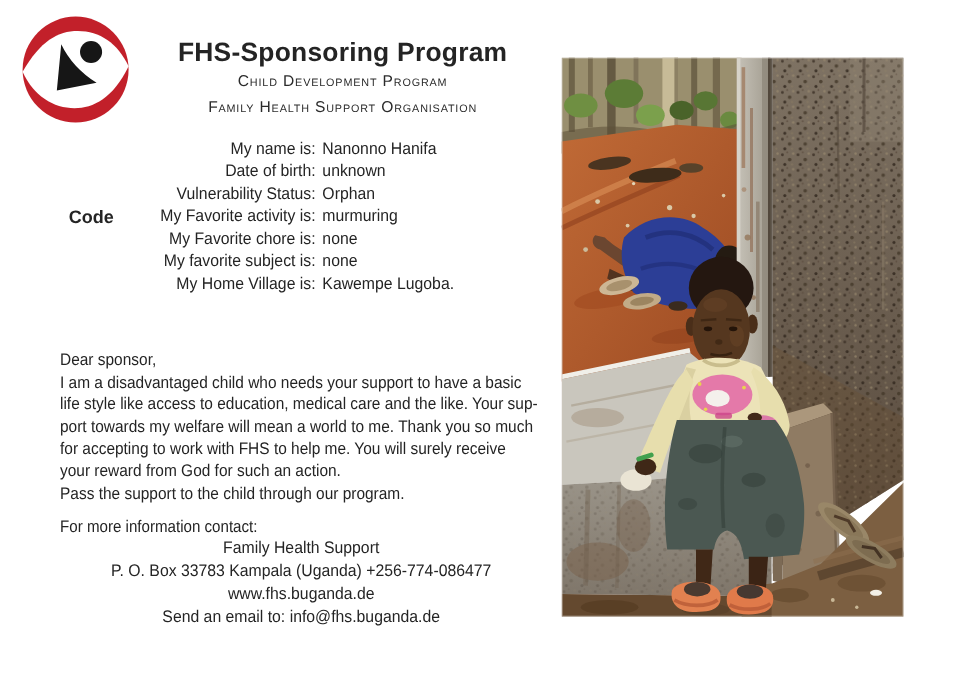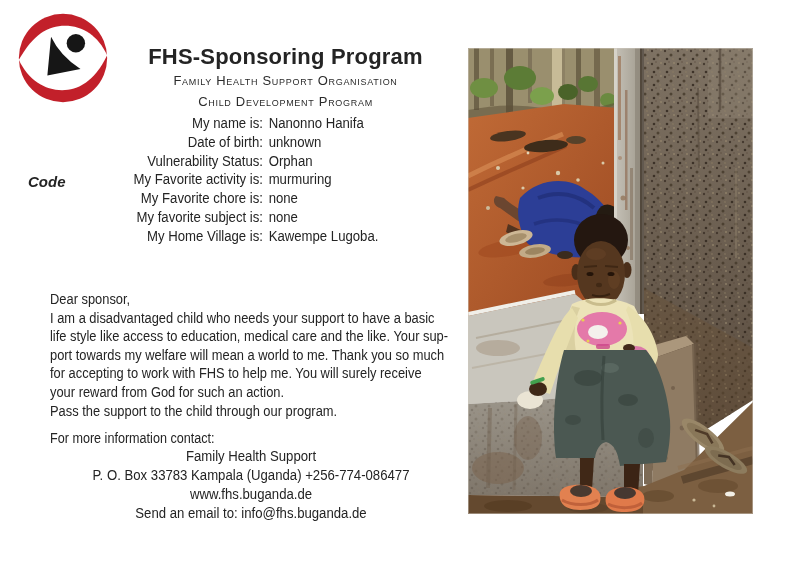--- a/index.html
+++ b/index.html
@@ -3,24 +3,24 @@
 <meta charset="utf-8">
 <style>
   html,body{margin:0;padding:0;}
   body{
     width:800px;height:564px;position:relative;overflow:hidden;
     background:#ffffff;color:#242424;
     font-family:"Liberation Sans", sans-serif;
   }
   .abs{position:absolute;}
   .logo{left:17px;top:12px;width:92px;height:92px;}
-  .header{left:128px;top:44px;width:315px;text-align:center;}
+  .header{left:128px;top:31px;width:315px;text-align:center;}
   .title{font-size:22px;font-weight:700;letter-spacing:.2px;line-height:26px;}
   .subtitle{font-size:13px;font-variant:small-caps;letter-spacing:.7px;line-height:20px;margin-top:1px;color:#2b2b2b;}
-  .code{left:28px;top:172px;width:96px;font-weight:700;font-size:15px;line-height:19px;font-style:italic;}
+  .code{left:28px;top:172px;width:96px;text-align:center;font-weight:700;font-size:15px;line-height:19px;}
   .details{
     left:48px;top:114px;display:grid;grid-template-columns:215px auto;column-gap:6px;
     font-size:14px;line-height:18.8px;white-space:nowrap;
     transform:scaleX(.94);transform-origin:215px 0;
   }
   .details .lbl{text-align:right;}
   .details .val{text-align:left;}
   .letter{
     left:50px;top:290px;font-size:14px;line-height:18.6px;white-space:nowrap;
     transform:scaleX(.92);transform-origin:0 0;
@@ -42,22 +42,22 @@
   <circle cx="50" cy="50" r="48" fill="#c2202a"></circle>
   <path d="M 2,52 C 18,24 34,15 52,15 C 72,15 88,26 98,47 C 84,76 66,85 49,85 C 30,85 12,74 2,52 Z" fill="#ffffff"></path>
   <g fill="#161616">
     <path d="M37,27 L33,69 L69,62 Q47,48 37,27 Z"></path>
     <circle cx="64" cy="34" r="10"></circle>
   </g>
 </svg>
 
 <div class="abs header">
   <div class="title">FHS-Sponsoring Program</div>
+  <div class="subtitle">Child Development Program</div>
   <div class="subtitle">Family Health Support Organisation</div>
-  <div class="subtitle">Child Development Program</div>
 </div>
 
 <div class="abs code">
   <div>Code</div>
 </div>
 
 <div class="abs details">
   <div class="lbl">My name is:</div>
   <div class="val">Nanonno Hanifa</div>
   <div class="lbl">Date of birth:</div>

